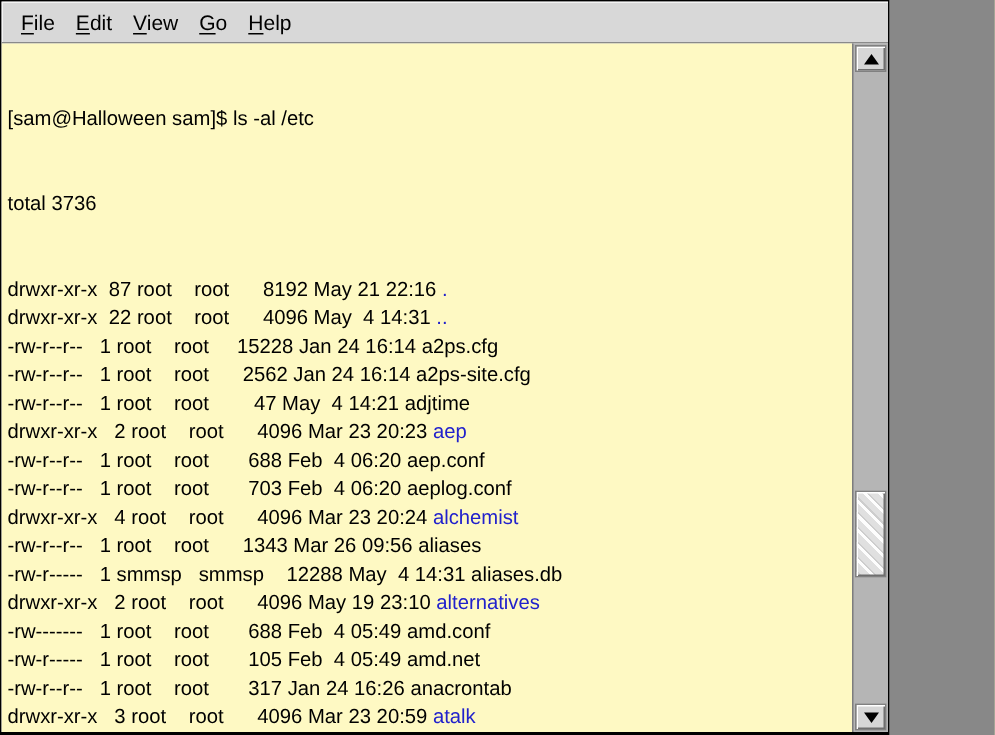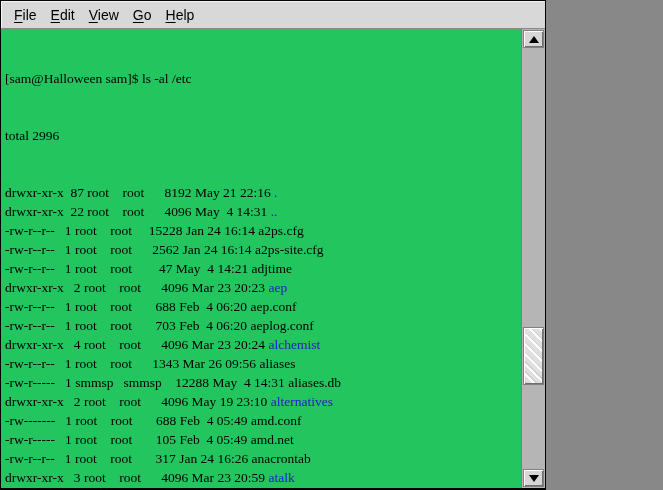--- a/index.html
+++ b/index.html
@@ -1,36 +1,36 @@
 <!DOCTYPE html>
 <html><head>
 <meta charset="utf-8">
 <style>
   html,body{margin:0;padding:0;background:#888;}
   #window{
-    position:relative;width:546px;height:490px;box-sizing:border-box;
+    position:relative;width:593px;height:490px;box-sizing:border-box;
     background:#ffffff;border:1px solid #000;border-bottom-width:2px;
     font-family:"Liberation Sans",sans-serif;overflow:hidden;
   }
   
   #menubar{
     height:28px;box-sizing:border-box;background:#d8d8d8;
     border-bottom:1px solid #8a8a8a;
     box-shadow:inset 0 1px 0 #f4f4f4, inset 1px 0 0 #f4f4f4;
     display:flex;align-items:center;padding-left:6px;
   }
   .menu-item{
     font-size:14px;color:#000;padding:4px 7px;cursor:default;white-space:nowrap;
   }
   .menu-item u{text-decoration:underline;text-underline-offset:2px;}
   
   #content{display:flex;height:459px;}
   #terminal{
-    flex:1 1 auto;background:#22c55e;overflow:hidden;
-    font-family:Liberation Serif, serif;
+    flex:1 1 auto;background:#fef9c3;overflow:hidden;
+    font-family:Liberation Sans, sans-serif;
     font-size:13.5px;line-height:19px;color:#000;
     white-space:pre;padding:2px 0 0 4px;cursor:text;
   }
   .trow{height:19px;}
   
   #scrollbar{
     flex:0 0 24px;width:24px;position:relative;box-sizing:border-box;
     background:#b5b5b5;border-left:1px solid #7d7d7d;
   }
   .sb-btn{
@@ -63,21 +63,21 @@
       <div class="menu-item"><u>E</u>dit</div>
       <div class="menu-item"><u>V</u>iew</div>
       <div class="menu-item"><u>G</u>o</div>
       <div class="menu-item"><u>H</u>elp</div>
     </div>
 
   <div id="content">
 
     <div id="terminal">
       <div class="trow">[sam@Halloween sam]$ ls -al /etc</div>
-      <div class="trow">total 2996</div>
+      <div class="trow">total 3736</div>
       <div id="listing"><div class="trow"><span>drwxr-xr-x  87 root    root      8192 May 21 22:16 </span><span style="color: rgb(33, 33, 204);">.</span></div><div class="trow"><span>drwxr-xr-x  22 root    root      4096 May  4 14:31 </span><span style="color: rgb(33, 33, 204);">..</span></div><div class="trow"><span>-rw-r--r--   1 root    root     15228 Jan 24 16:14 </span><span>a2ps.cfg</span></div><div class="trow"><span>-rw-r--r--   1 root    root      2562 Jan 24 16:14 </span><span>a2ps-site.cfg</span></div><div class="trow"><span>-rw-r--r--   1 root    root        47 May  4 14:21 </span><span>adjtime</span></div><div class="trow"><span>drwxr-xr-x   2 root    root      4096 Mar 23 20:23 </span><span style="color: rgb(33, 33, 204);">aep</span></div><div class="trow"><span>-rw-r--r--   1 root    root       688 Feb  4 06:20 </span><span>aep.conf</span></div><div class="trow"><span>-rw-r--r--   1 root    root       703 Feb  4 06:20 </span><span>aeplog.conf</span></div><div class="trow"><span>drwxr-xr-x   4 root    root      4096 Mar 23 20:24 </span><span style="color: rgb(33, 33, 204);">alchemist</span></div><div class="trow"><span>-rw-r--r--   1 root    root      1343 Mar 26 09:56 </span><span>aliases</span></div><div class="trow"><span>-rw-r-----   1 smmsp   smmsp    12288 May  4 14:31 </span><span>aliases.db</span></div><div class="trow"><span>drwxr-xr-x   2 root    root      4096 May 19 23:10 </span><span style="color: rgb(33, 33, 204);">alternatives</span></div><div class="trow"><span>-rw-------   1 root    root       688 Feb  4 05:49 </span><span>amd.conf</span></div><div class="trow"><span>-rw-r-----   1 root    root       105 Feb  4 05:49 </span><span>amd.net</span></div><div class="trow"><span>-rw-r--r--   1 root    root       317 Jan 24 16:26 </span><span>anacrontab</span></div><div class="trow"><span>drwxr-xr-x   3 root    root      4096 Mar 23 20:59 </span><span style="color: rgb(33, 33, 204);">atalk</span></div><div class="trow"></div></div>
     </div>
 
     <div id="scrollbar">
       <div class="sb-btn" id="sb-up">
         <span class="arrow-up"></span>
       </div>
       <div id="sb-trough"></div>
       <div id="sb-thumb"></div>
       <div class="sb-btn" id="sb-down">

